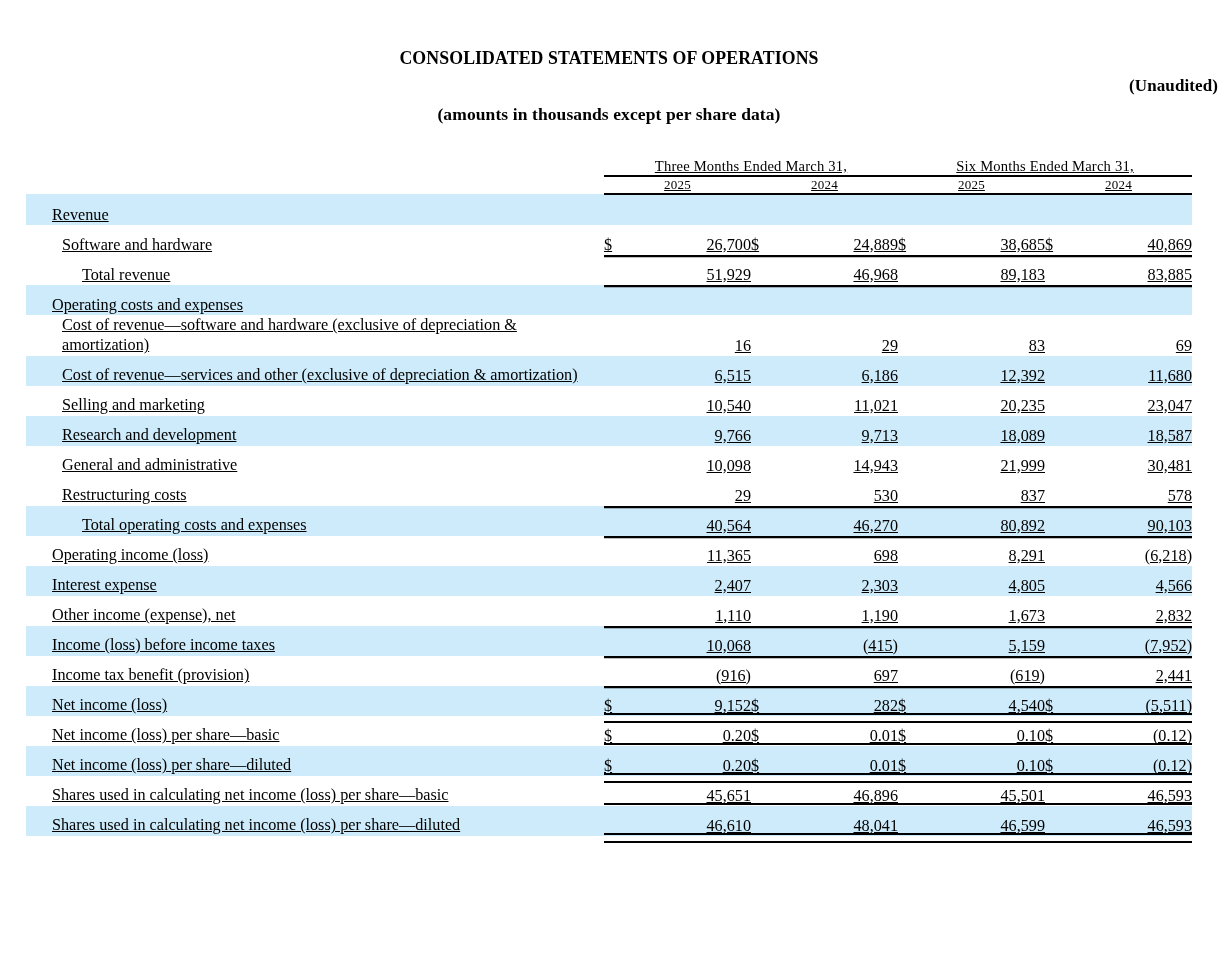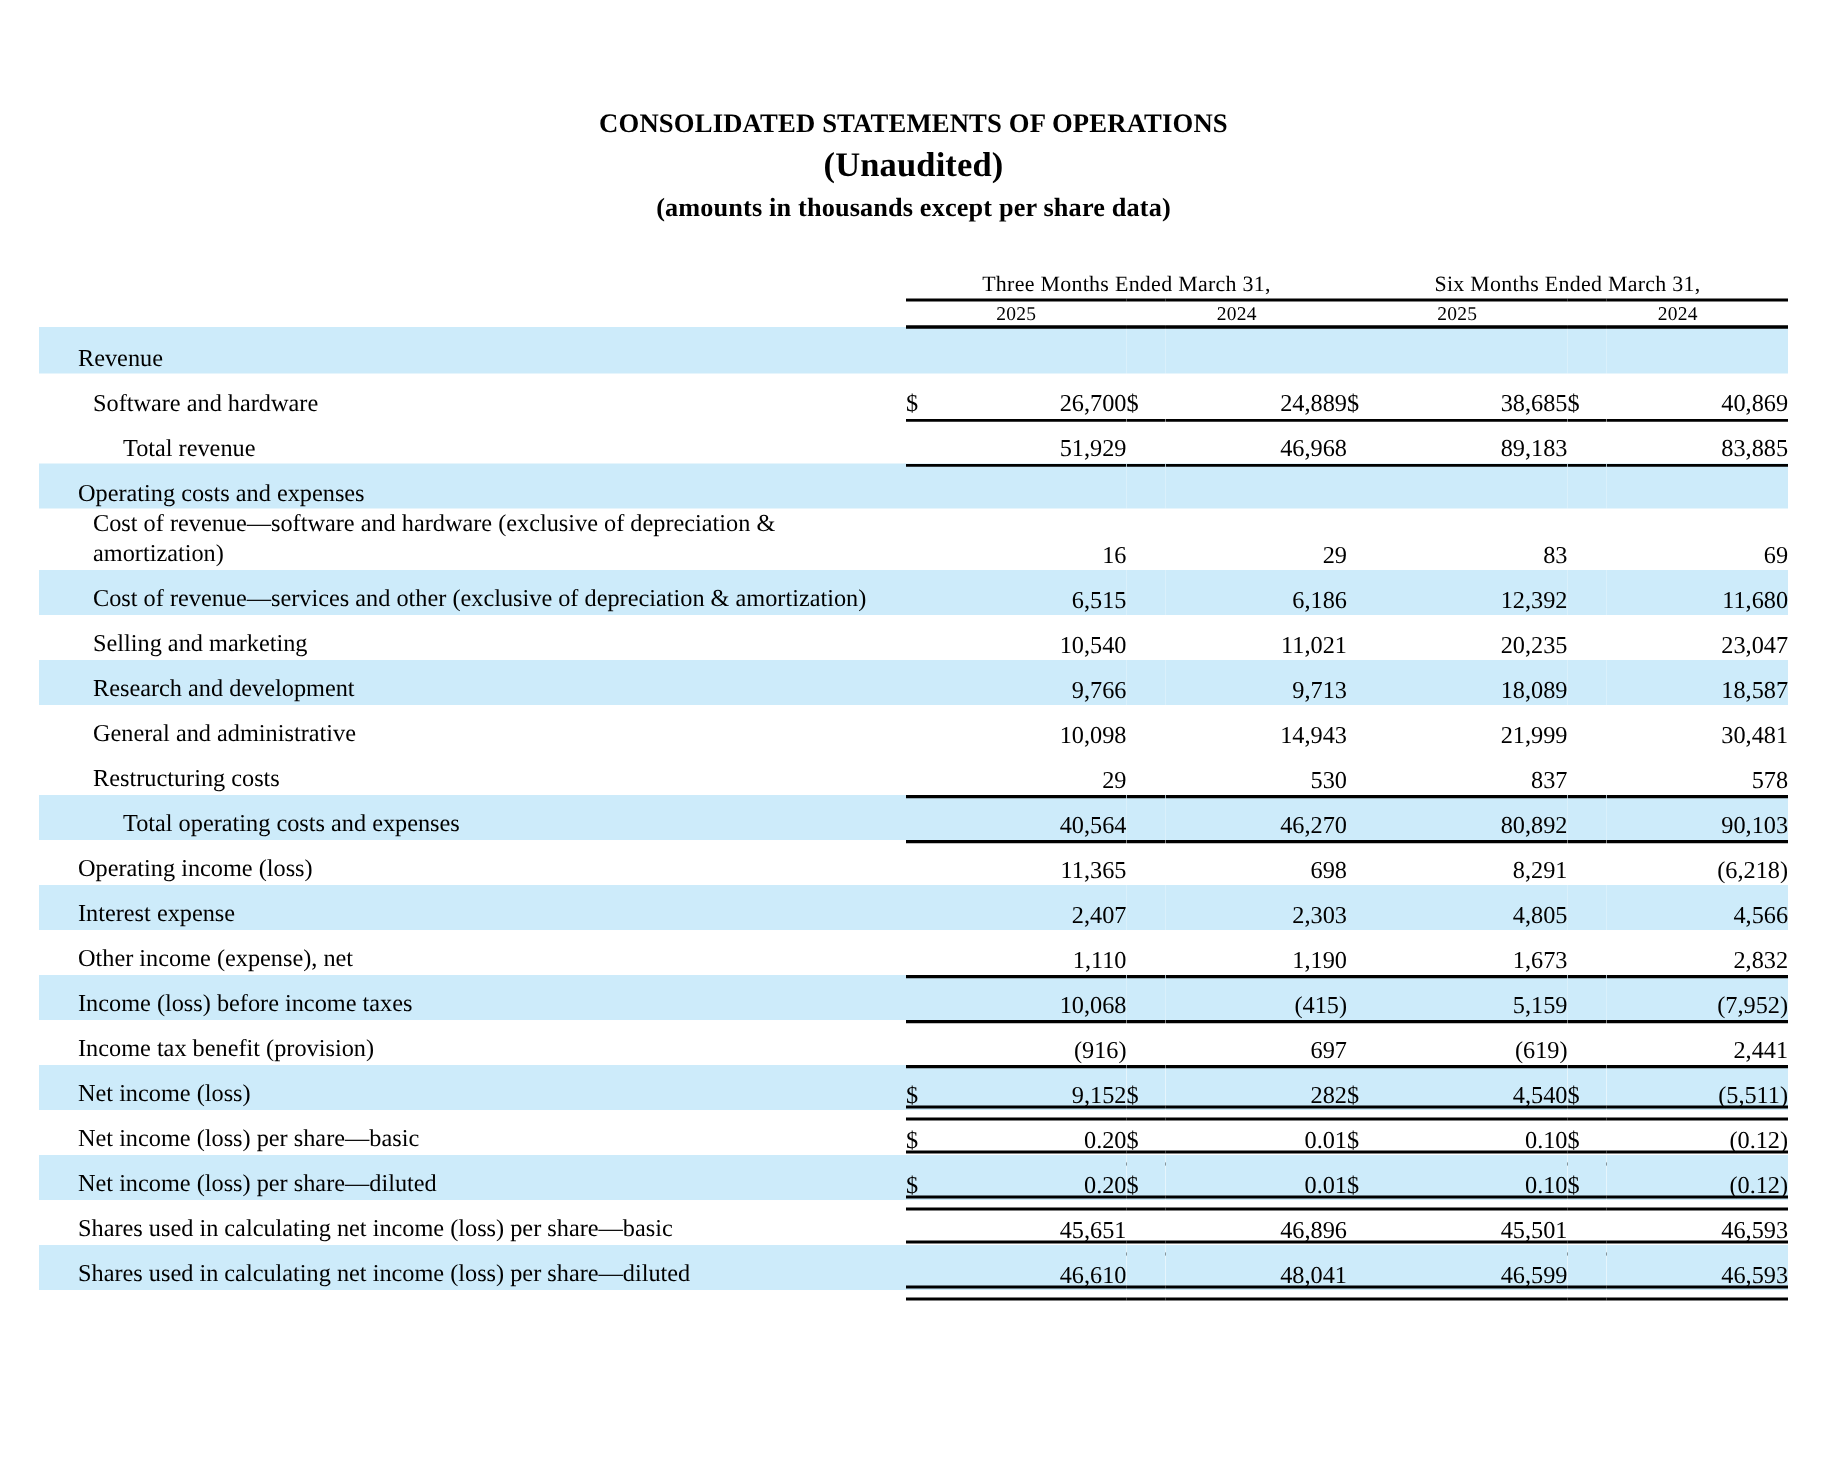--- a/index.html
+++ b/index.html
@@ -16,37 +16,38 @@
   }
 
   .page {
     position: relative;
     width: 1218px;
     height: 978px;
   }
 
   
   .title-block {
-    padding-top: 68px;
+    padding-top: 44px;
     text-align: center;
   }
   .title-line {
     font-weight: bold;
     font-size: 17.5px;
     line-height: 28px;
     letter-spacing: 0.1px;
   }
   .title-line.l1 { font-size: 17.8px; }
-  .title-line.l2 { font-size: 23px; }
+  .title-line.l2 { font-size: 17px; text-align: right; }
   .title-line.l3 { font-size: 17.5px; }
 
   
   .stmt-wrap {
     margin-top: 30px;
     padding: 0 26px 0 26px;
+    text-decoration: underline;
   }
   table.stmt {
     width: 1166px;
     border-collapse: collapse;
     table-layout: fixed;
     font-size: 16.2px;
   }
   table.stmt col.c-label { width: 578px; }
   table.stmt col.c-cur   { width: 26px; }
   table.stmt col.c-num   { width: 121px; }

